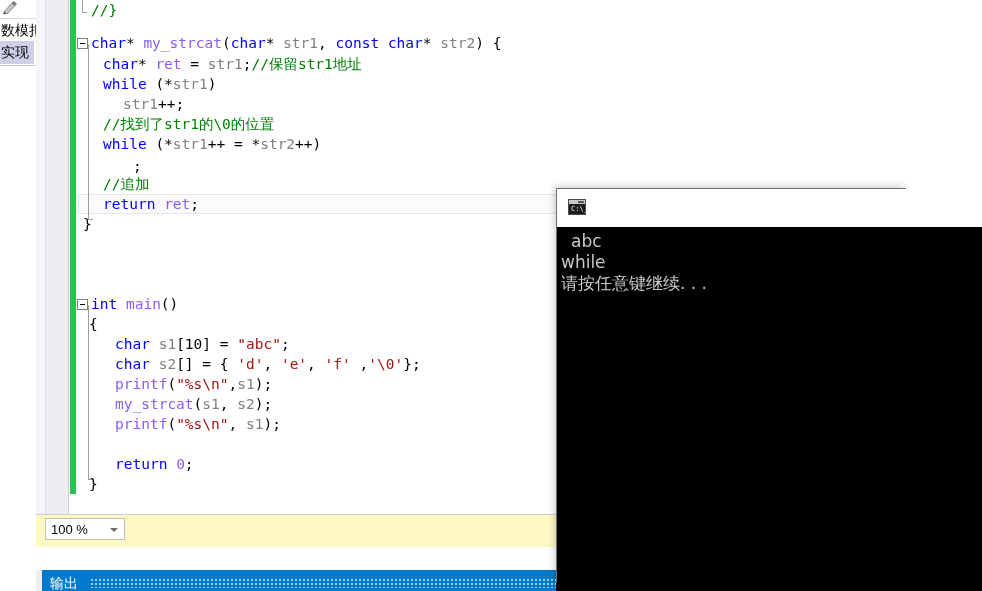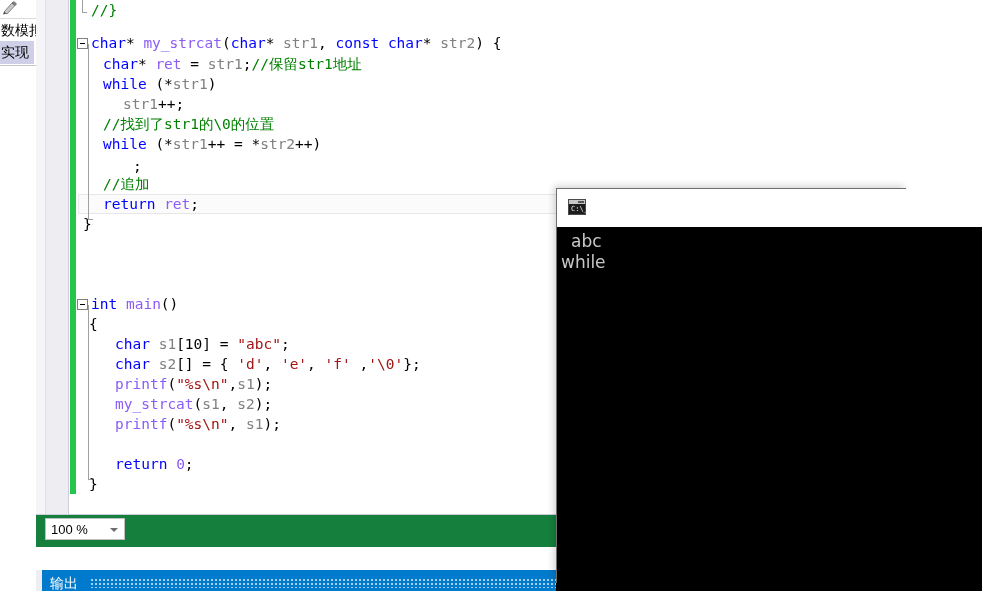--- a/index.html
+++ b/index.html
@@ -149,21 +149,21 @@
     position: absolute;
     height: 1px;
     background: #a0a0a0;
   }
 
   
   .zoomrow {
     position: absolute;
     left: 36px; top: 514px;
     width: 946px; height: 33px;
-    background: #15803d;
+    background: #fef9c3;
     border-top: 1px solid #cccedb;
     box-sizing: border-box;
   }
   .zoom-combo {
     position: absolute;
     left: 9px; top: 3px;
     width: 80px; height: 22px;
     background: #ffffff;
     border: 1px solid #bfbfbf;
     box-sizing: border-box;
@@ -383,16 +383,17 @@
   <div class="cmdwin">
     <div class="cmd-titlebar">
       <span class="cmd-icon">
         <span class="bar"></span>
         <span class="prompt">C:\_</span>
       </span>
     </div>
     <div class="cmd-body" id="cmd-body">
         <div class="cmd-line" style="top: 4px; margin-left: 10px;">abc</div>
         <div class="cmd-line" style="top: 25px;">while</div>
+        <div class="cmd-line" style="top: 46px;">请按任意键继续. . .</div>
       </div>
   </div>
 
 </div>
 
 </body></html>

